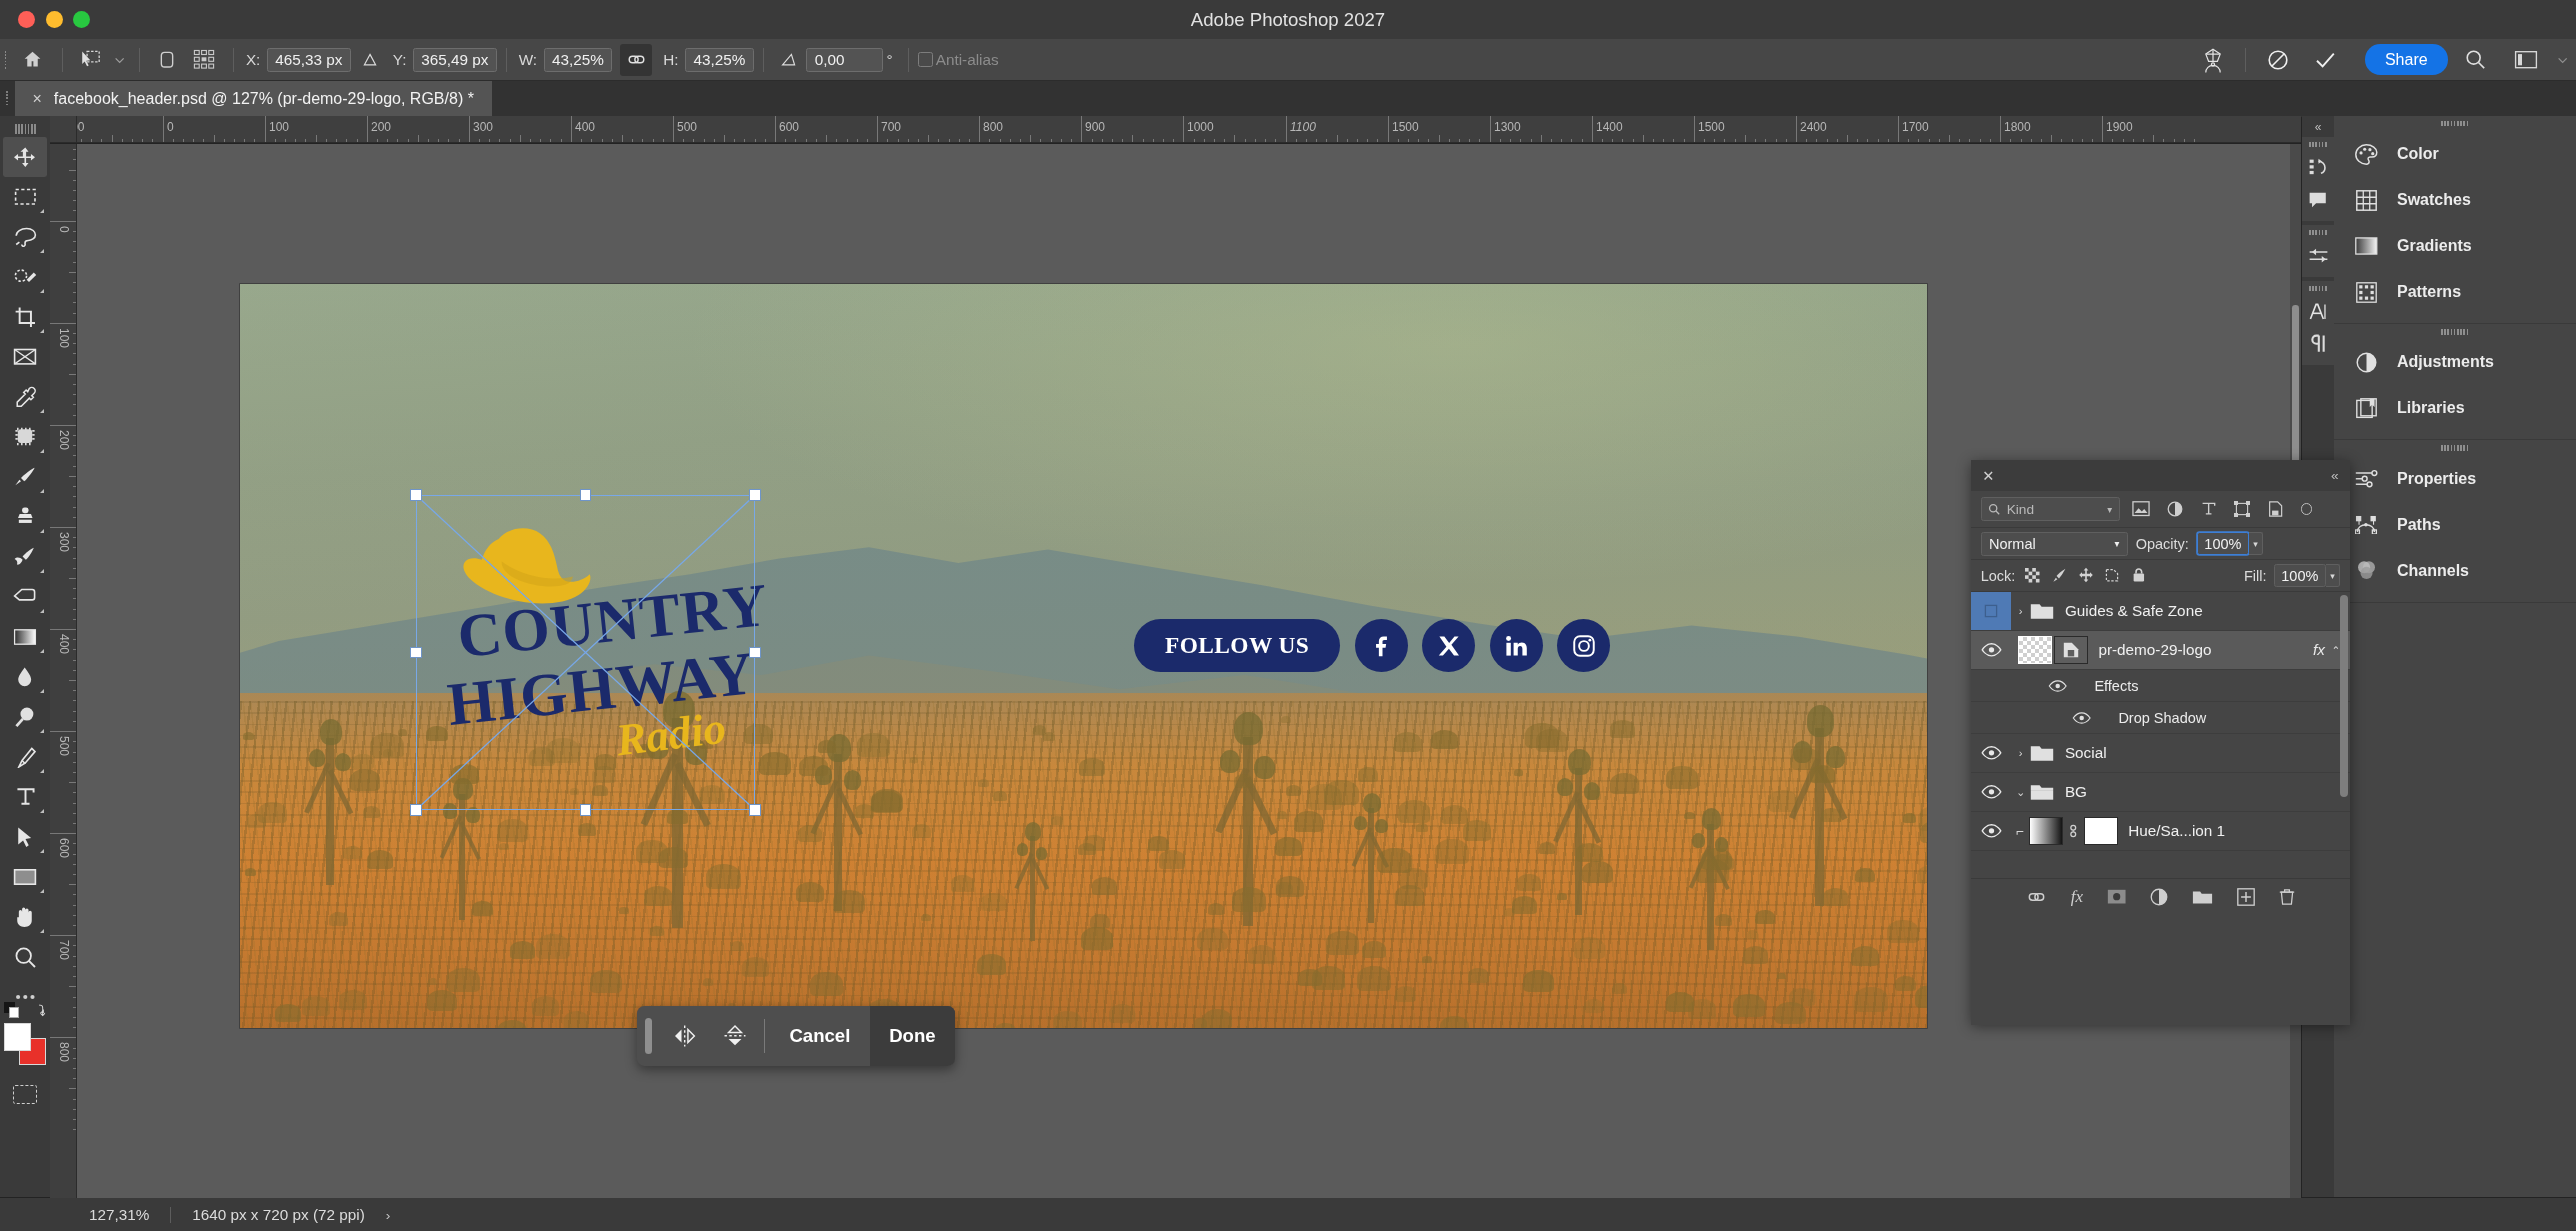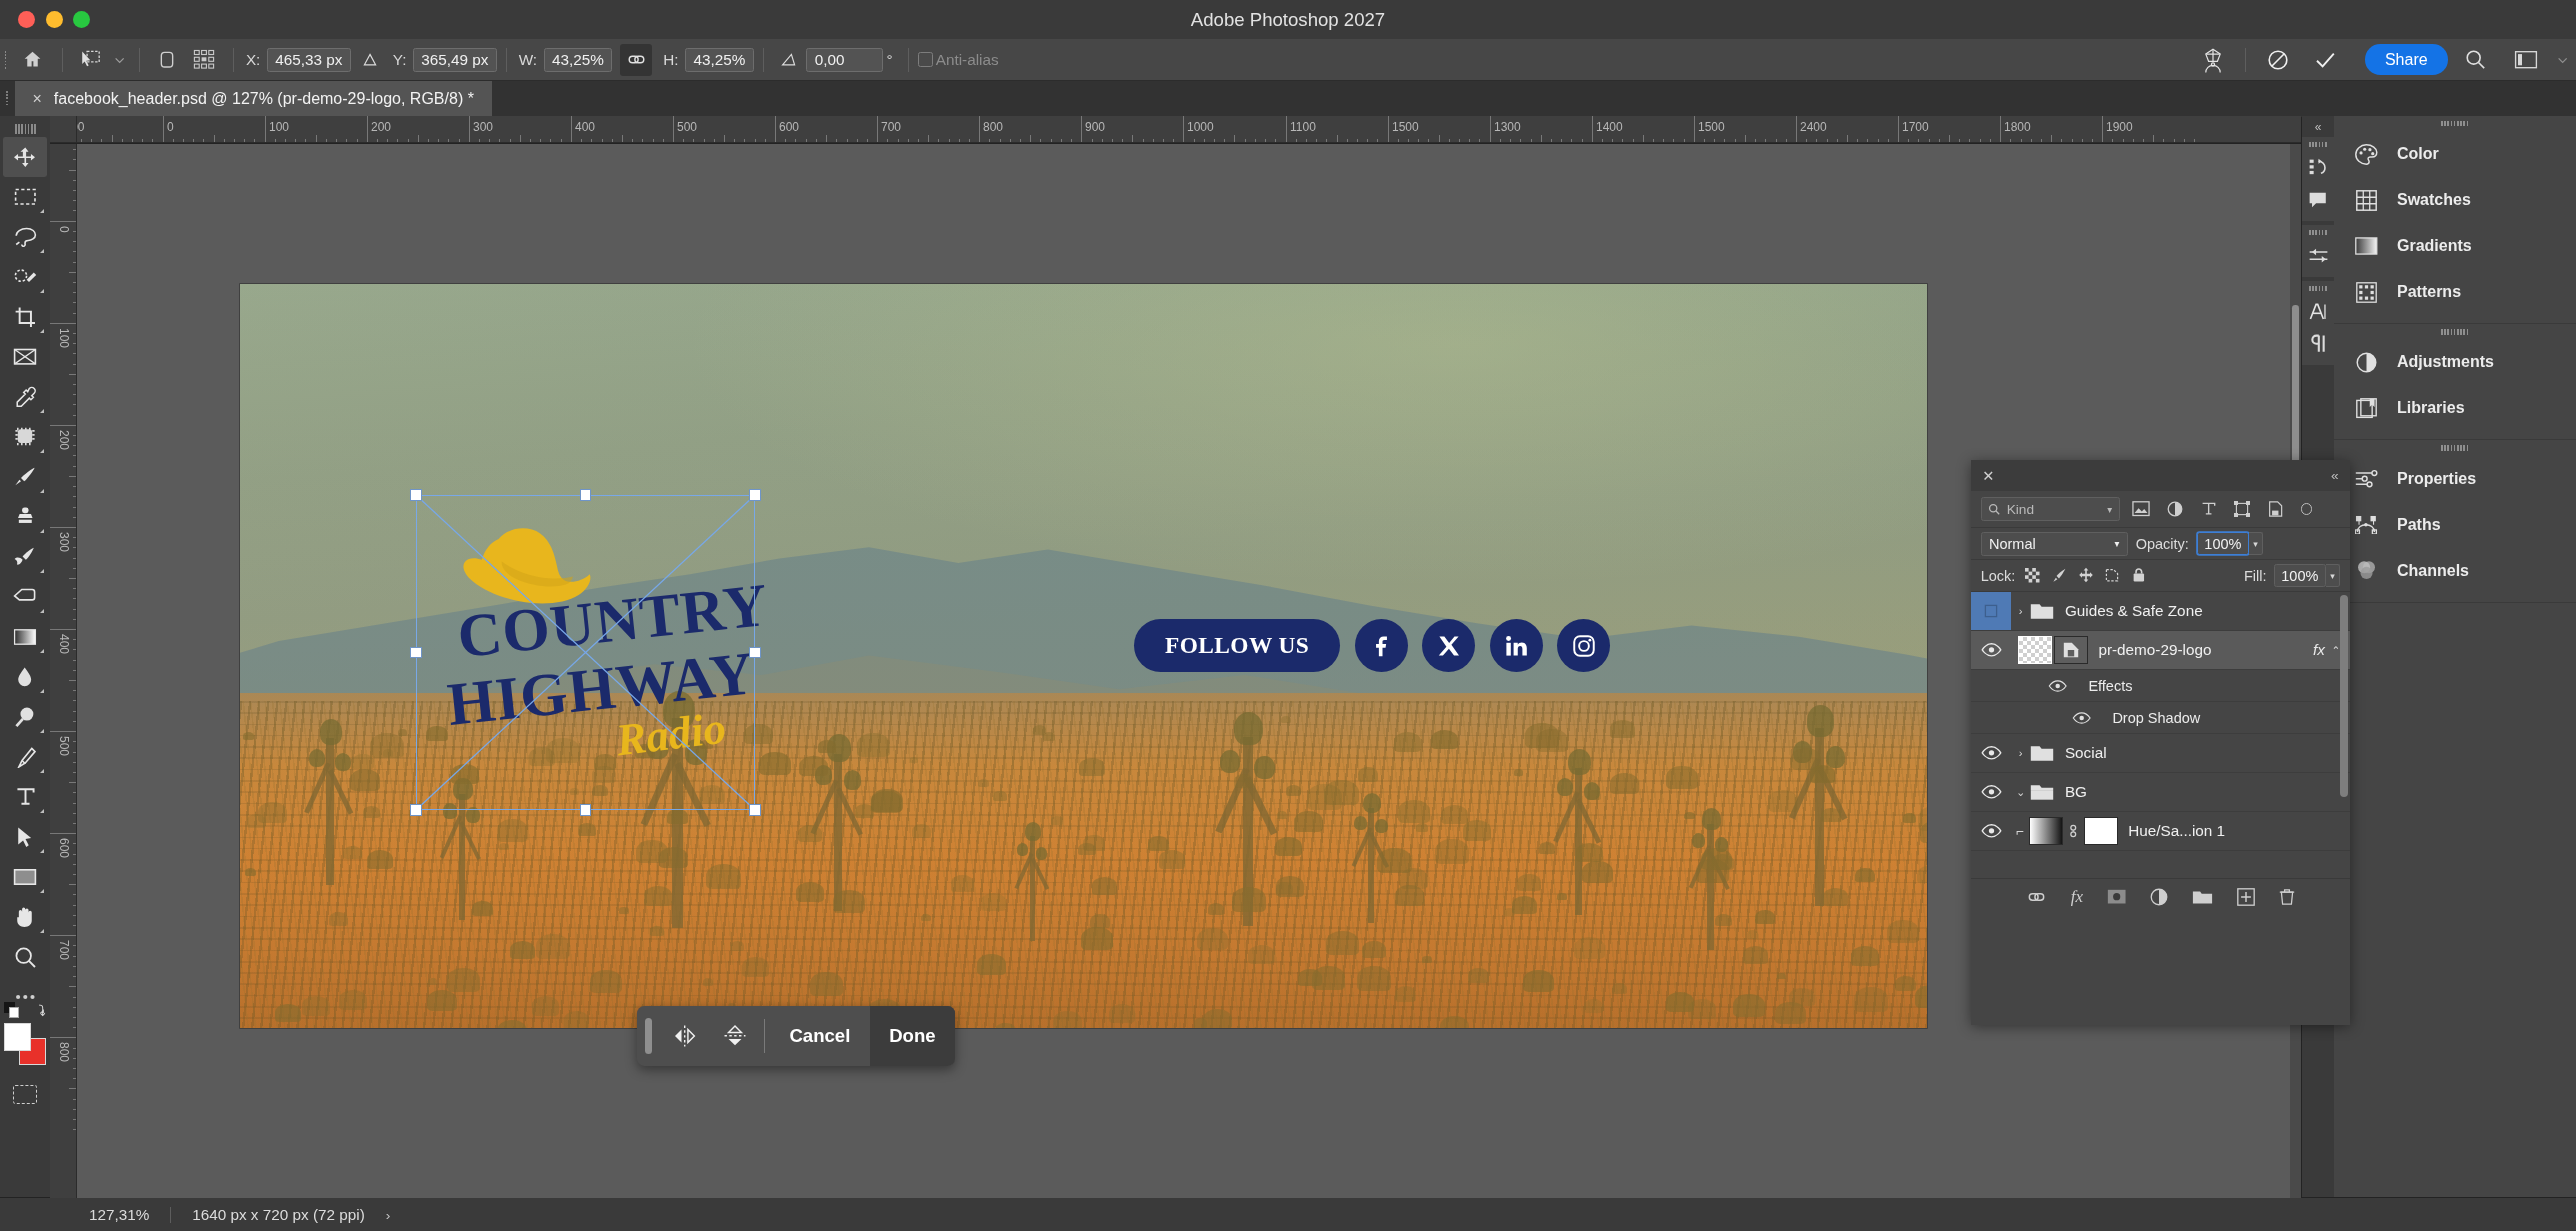--- a/index.html
+++ b/index.html
@@ -214,21 +214,21 @@
   #lp-list { height:286px; overflow:hidden; position:relative; }
   .lrow { height:39px; display:flex; align-items:center; border-bottom:0.8px solid #3d3d3d; }
   .lrow.sel { background:#5a5a5a; }
   .l-eye { width:40px; display:flex;align-items:center;justify-content:center;color:#e0e0e0;}
   .l-chev { width:19.4px; display:flex;align-items:center;justify-content:center;color:#d8d8d8; font-size:11.3px;}
   .l-thumb { width:34px;height:27.4px;background:#8a8a8a;border:0.8px solid #2a2a2a; flex:0 0 auto;}
   .l-thumb.sel-out{ border:1.6px solid #fff; }
   .l-name { font-size:15.3px; color:#f0f0f0; margin-left:10.5px; white-space:nowrap;}
   .l-fx { margin-left:auto; font-size:15.3px; font-style:italic; color:#e8e8e8; padding-right:6.5px;}
   .l-exp { font-size:10.5px; color:#d8d8d8; padding-right:9.7px;}
-  .sub-row { height:32px; display:flex; align-items:center; padding-left:77px; gap:21px; border-bottom:0.8px solid #3d3d3d;}
+  .sub-row { height:32px; display:flex; align-items:center; padding-left:77px; gap:27px; border-bottom:0.8px solid #3d3d3d;}
   .sub-row.deep { padding-left:101px; }
   .sub-row .sname{ font-size:14.5px; color:#ececec;}
   #lp-scroll { position:absolute; right:2.4px; top:3.2px; width:7.3px; height:202px; background:#7e7e7e; border-radius:4px;}
   #lp-bottom { height:37px; display:flex; align-items:center; justify-content:center; gap:24px; border-top:0.8px solid #3a3a3a;}
   .lb-ic { color:#cfcfcf; display:flex; align-items:center; justify-content:center; }
   svg { display:block; }
 </style>
 </head>
 <body>
 
@@ -667,21 +667,21 @@
     <span class="rtick" style="left: 1106px; top: 0px; width: 0.8px; height: 27.4px;"></span>
     <span class="rtick" style="left: 1117px; top: 22.6px; width: 0.8px; height: 4.8px;"></span>
     <span class="rtick" style="left: 1127px; top: 22.6px; width: 0.8px; height: 4.8px;"></span>
     <span class="rtick" style="left: 1137px; top: 22.6px; width: 0.8px; height: 4.8px;"></span>
     <span class="rtick" style="left: 1147px; top: 22.6px; width: 0.8px; height: 4.8px;"></span>
     <span class="rtick" style="left: 1157px; top: 19.4px; width: 0.8px; height: 8px;"></span>
     <span class="rtick" style="left: 1168px; top: 22.6px; width: 0.8px; height: 4.8px;"></span>
     <span class="rtick" style="left: 1178px; top: 22.6px; width: 0.8px; height: 4.8px;"></span>
     <span class="rtick" style="left: 1188px; top: 22.6px; width: 0.8px; height: 4.8px;"></span>
     <span class="rtick" style="left: 1198px; top: 22.6px; width: 0.8px; height: 4.8px;"></span>
-    <span class="rt" style="left: 1213px; top: 4px;">1100</span>
+    <span class="rt" style="left: 1213px; top: 4px; font-style: italic;">1100</span>
     <span class="rtick" style="left: 1209px; top: 0px; width: 0.8px; height: 27.4px;"></span>
     <span class="rtick" style="left: 1219px; top: 22.6px; width: 0.8px; height: 4.8px;"></span>
     <span class="rtick" style="left: 1229px; top: 22.6px; width: 0.8px; height: 4.8px;"></span>
     <span class="rtick" style="left: 1239px; top: 22.6px; width: 0.8px; height: 4.8px;"></span>
     <span class="rtick" style="left: 1249px; top: 22.6px; width: 0.8px; height: 4.8px;"></span>
     <span class="rtick" style="left: 1260px; top: 19.4px; width: 0.8px; height: 8px;"></span>
     <span class="rtick" style="left: 1270px; top: 22.6px; width: 0.8px; height: 4.8px;"></span>
     <span class="rtick" style="left: 1280px; top: 22.6px; width: 0.8px; height: 4.8px;"></span>
     <span class="rtick" style="left: 1290px; top: 22.6px; width: 0.8px; height: 4.8px;"></span>
     <span class="rtick" style="left: 1300px; top: 22.6px; width: 0.8px; height: 4.8px;"></span>

